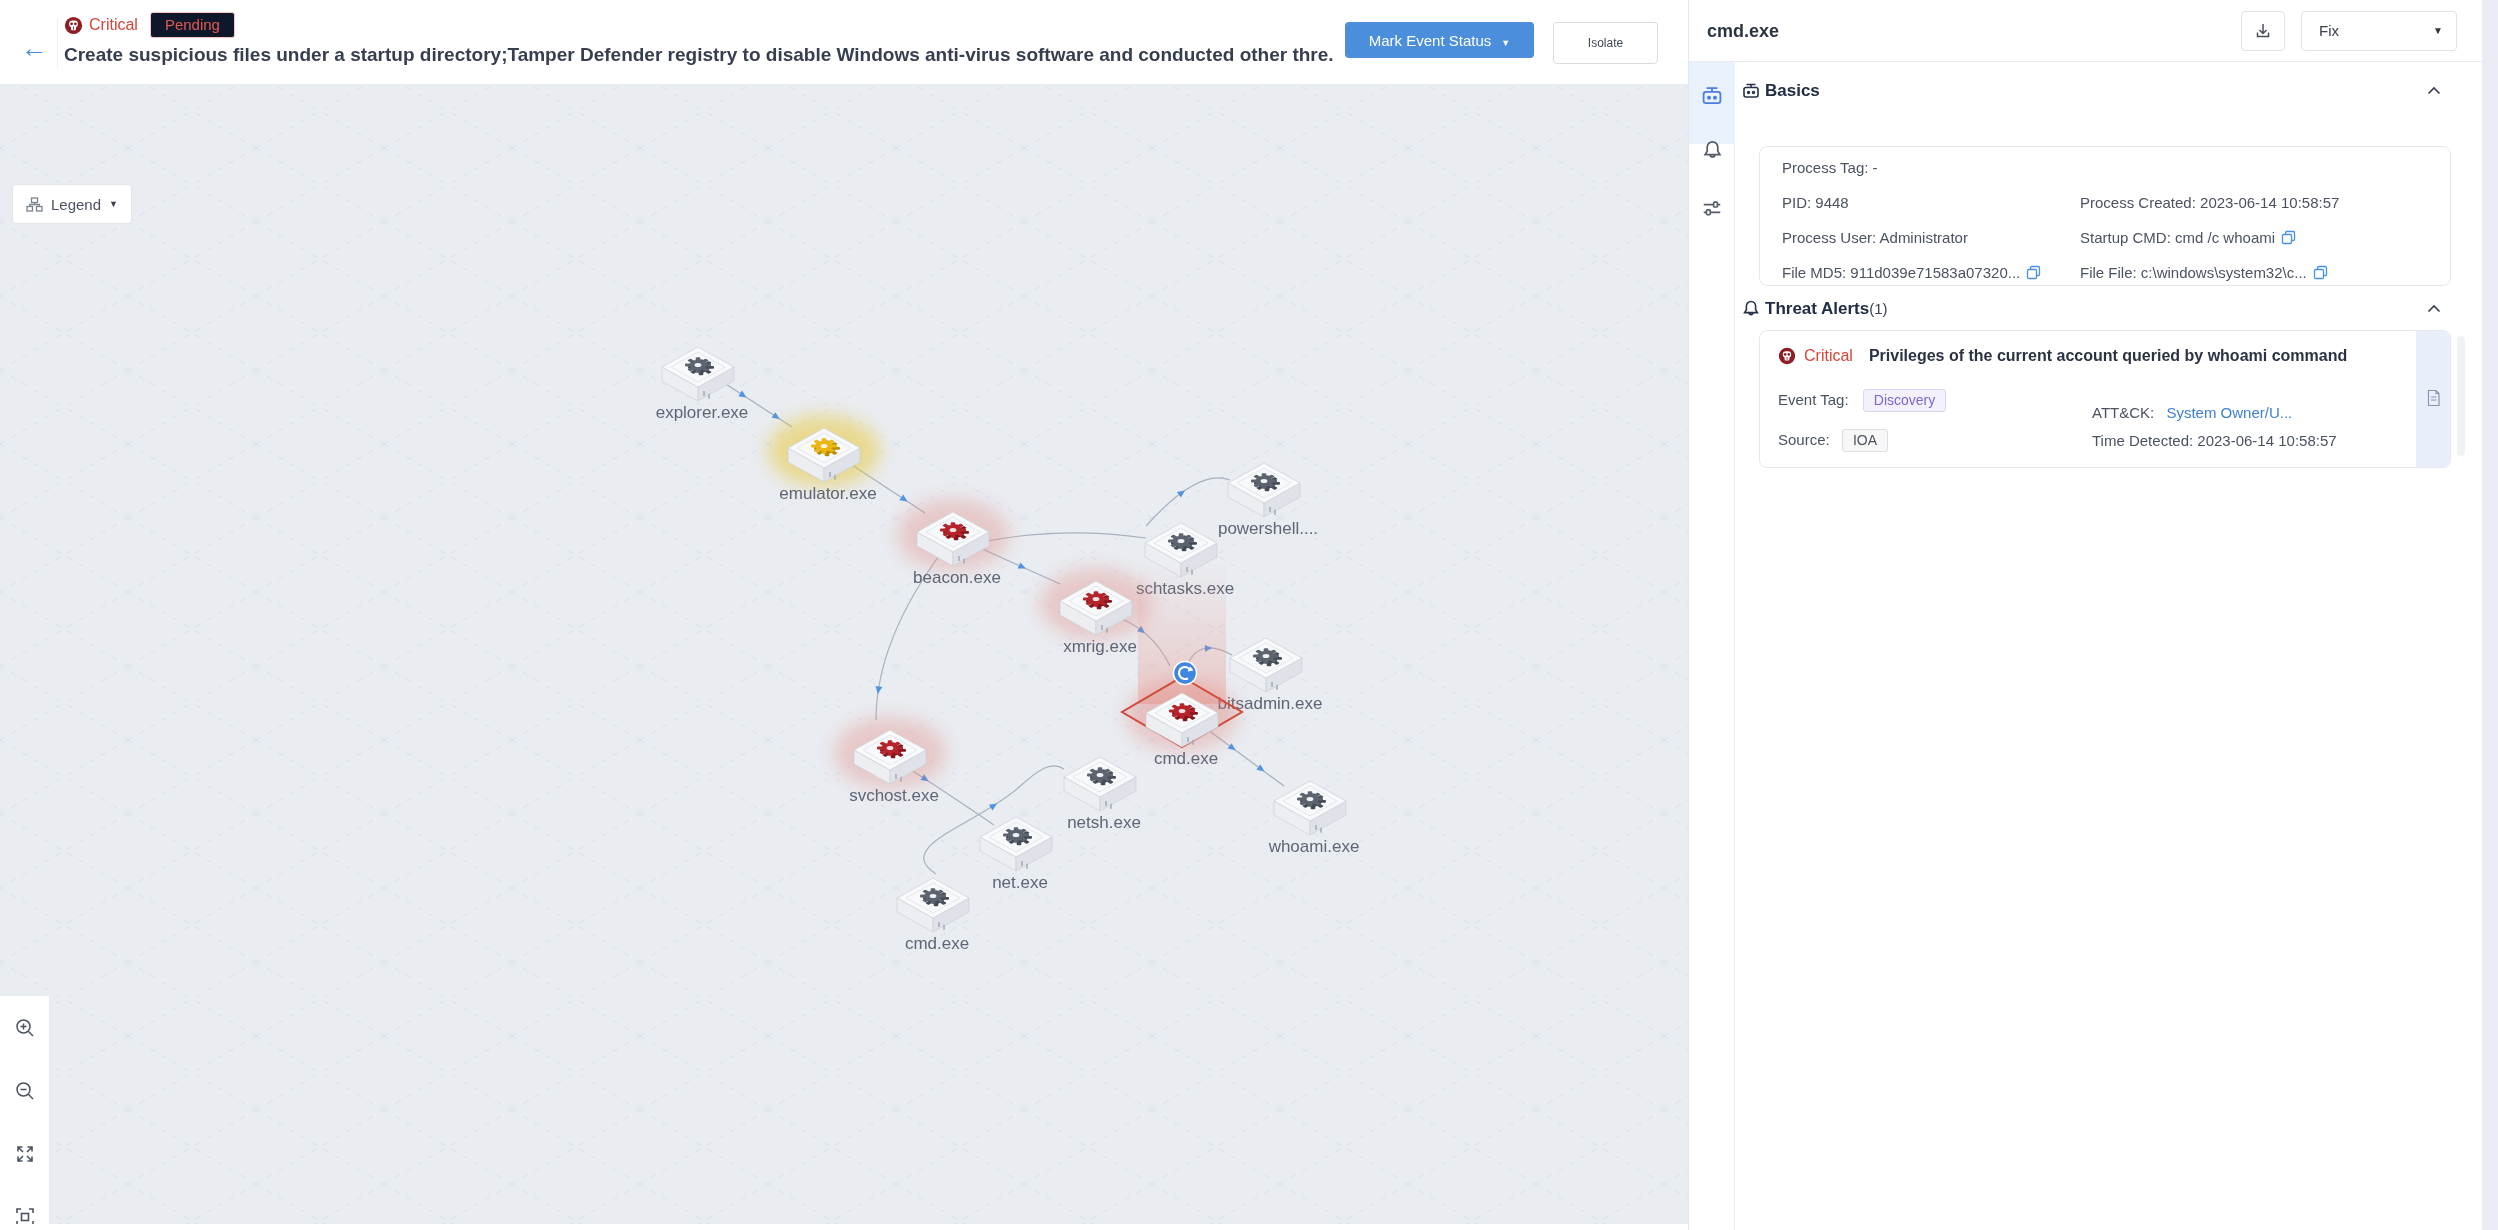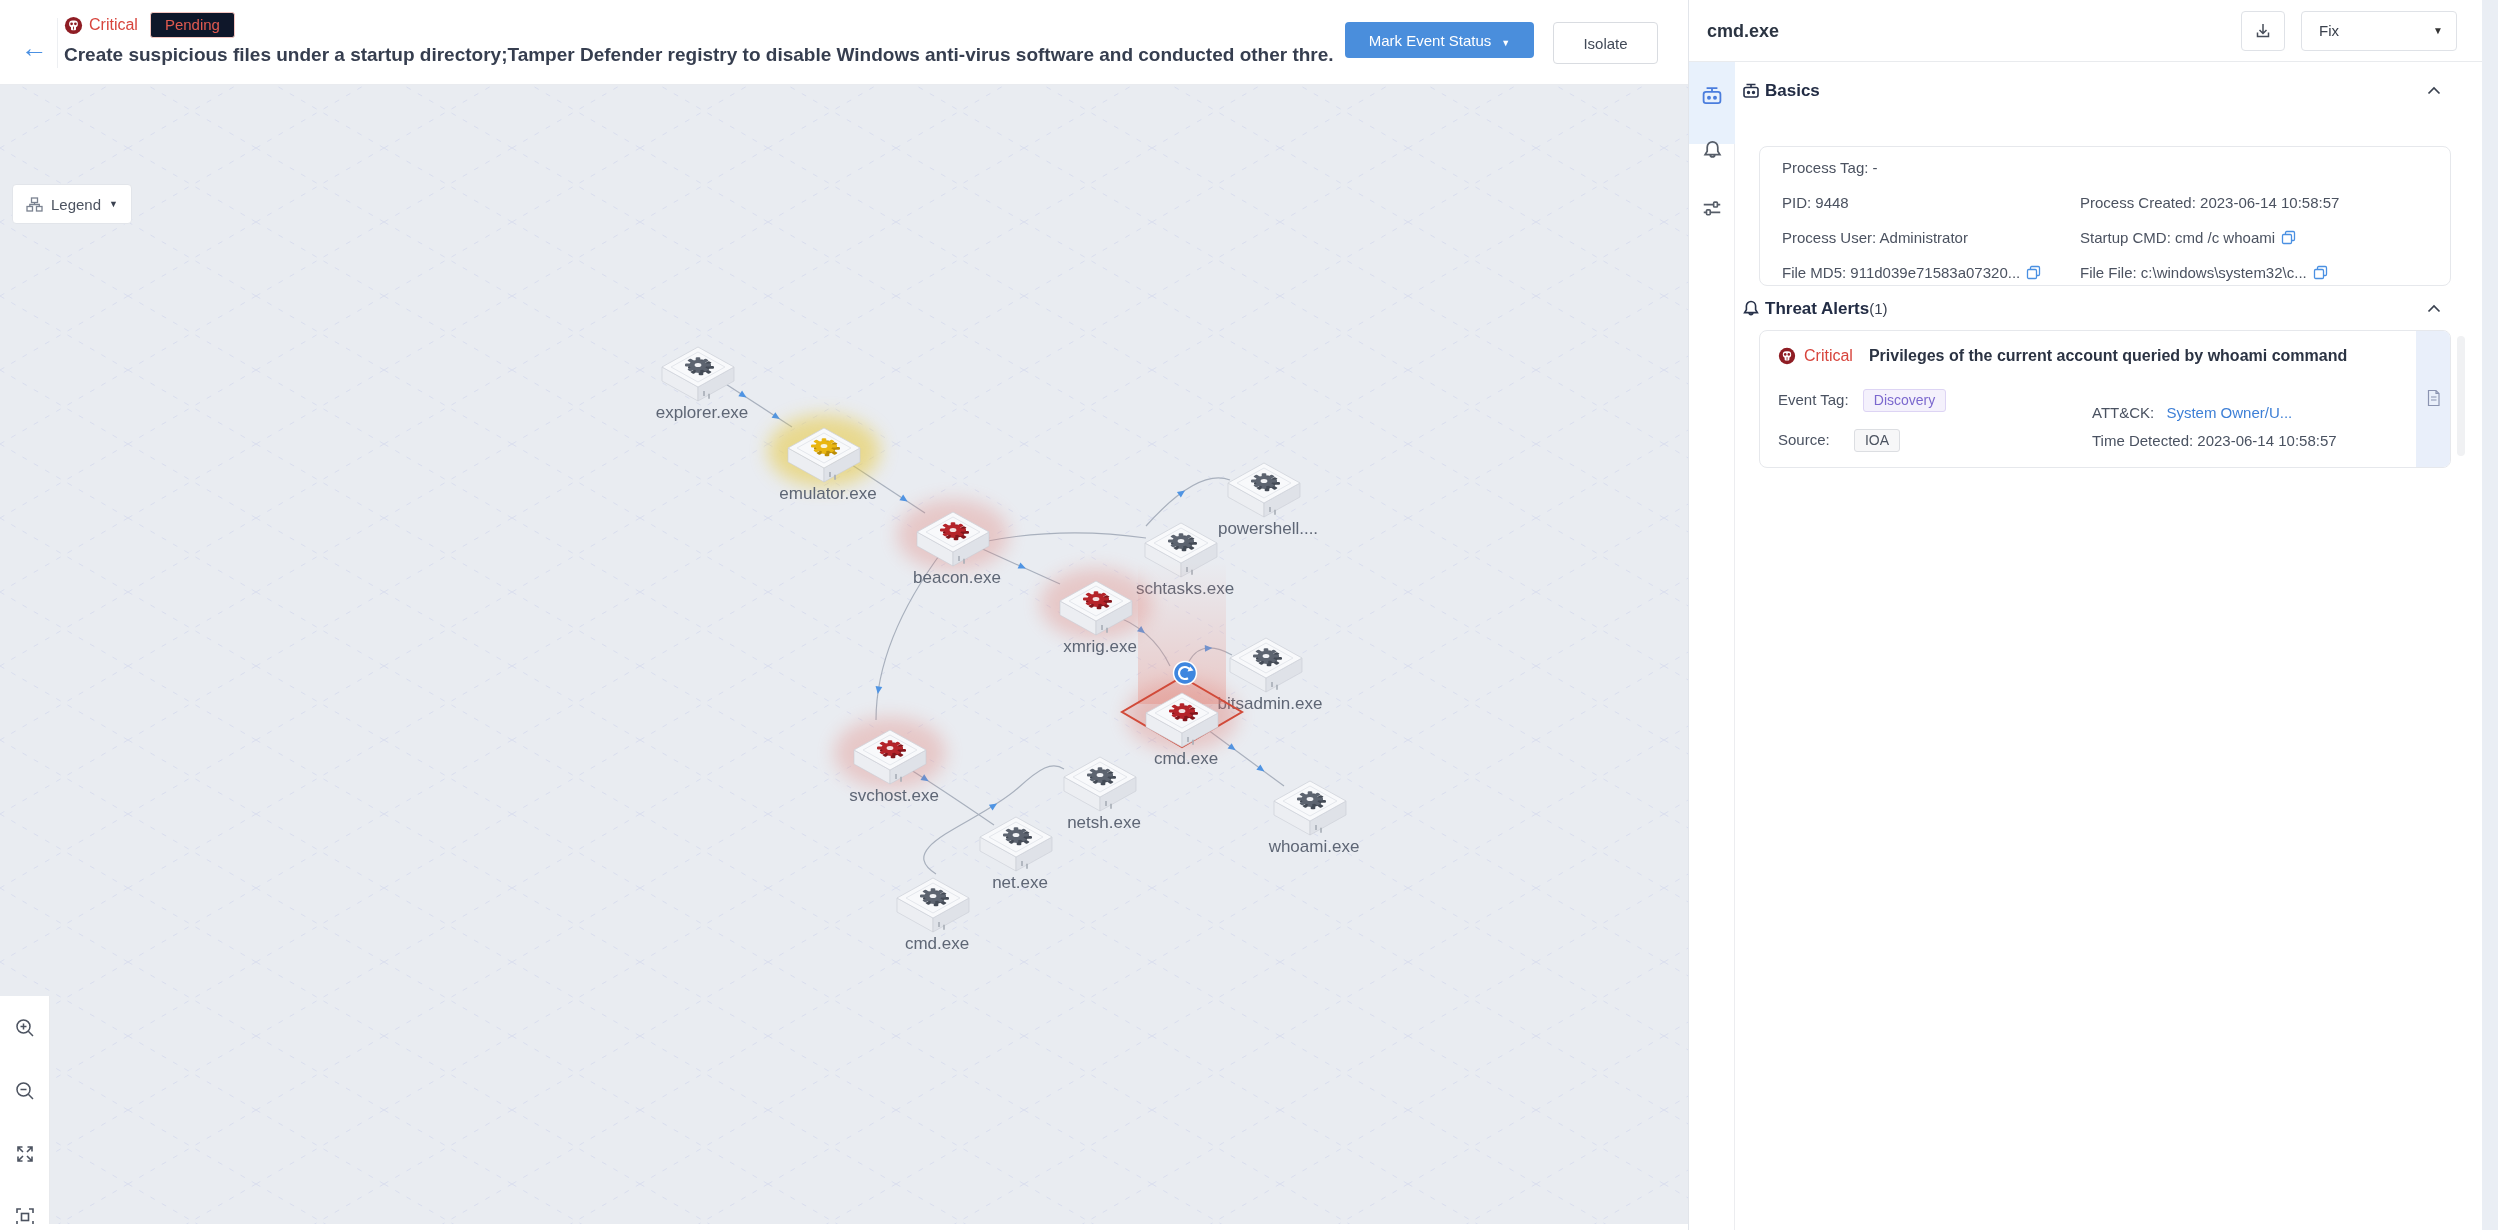--- a/index.html
+++ b/index.html
@@ -10,21 +10,21 @@
   
   .topbar { position:absolute; left:0; top:0; width:1688px; height:84px; background:#fff; z-index:6; box-shadow:0 1px 0 #e9ebef; }
   .back-btn { position:absolute; left:16px; top:30px; width:36px; height:36px; border:none; background:transparent; color:#4a90e2; font-size:27px; cursor:pointer; line-height:36px; text-align:center; }
   .top-divider { position:absolute; left:57px; top:18px; width:1px; height:50px; background:#edeff2; }
   .badge-row { position:absolute; left:64px; top:10px; height:30px; display:flex; align-items:center; gap:12px; }
   .severity { display:flex; align-items:center; gap:6px; color:#d7443c; font-size:16px; }
   .status-badge { padding:3px 14px 4px; background:#0f172a; border:1px solid #f5c6c1; border-radius:3px; color:#e25a50; font-size:15px; }
   .event-title { position:absolute; left:64px; top:44px; width:1270px; font-size:19px; font-weight:bold; color:#363e4f; white-space:nowrap; overflow:hidden; }
   .btn-primary { position:absolute; left:1345px; top:22px; width:189px; height:36px; background:#4a8edc; border:none; border-radius:4px; color:#fff; font-size:15px; cursor:pointer; font-family:inherit; }
   .btn-primary .caret { font-size:9px; margin-left:10px; }
-  .btn-plain { position:absolute; left:1553px; top:22px; width:105px; height:42px; background:#fff; border:1px solid #d9dce1; border-radius:4px; color:#414957; font-size:15px; cursor:pointer; font-family:inherit; }
+  .btn-plain { position:absolute; left:1553px; top:22px; width:105px; height:42px; background:#fff; border:1px solid #d9dce1; border-radius:4px; color:#414957; font-size:12px; cursor:pointer; font-family:inherit; }
 
   
   .canvas { position:absolute; left:0; top:84px; width:1688px; height:1140px; background:#e9ecf1; overflow:hidden; }
   #graph { position:absolute; left:0; top:0; }
   #graph text { font-family:"Liberation Sans", sans-serif; }
   .legend-btn { position:absolute; left:12px; top:100px; height:40px; padding:0 13px; background:#fff; border:1px solid #e2e5ea; border-radius:4px; display:flex; align-items:center; gap:8px; font-size:15px; color:#4c5360; cursor:pointer; z-index:5; }
   .legend-btn .caret { font-size:9px; color:#3a4150; }
   .zoom-toolbar { position:absolute; left:0; top:912px; width:50px; background:#fff; border-right:1px solid #e8eaed; z-index:5; display:flex; flex-direction:column; }
   .zoom-toolbar button { width:50px; height:63px; background:transparent; border:none; display:flex; align-items:center; justify-content:center; cursor:pointer; }
 
@@ -719,21 +719,21 @@
       <div style="position:absolute; left:18px; top:58px;">
         <span class="a-label">Event Tag:</span>
         <span class="chip-purple" style="margin-left:10px;">Discovery</span>
       </div>
       <div style="position:absolute; left:332px; top:73px;">
         <span class="a-label">ATT&amp;CK:</span>
         <span class="link" style="margin-left:8px;">System Owner/U...</span>
       </div>
       <div style="position:absolute; left:18px; top:98px;">
         <span class="a-label">Source:</span>
-        <span class="chip-gray" style="margin-left:20px;">IOA</span>
+        <span class="chip-gray" style="margin-left:8px;">IOA</span>
       </div>
       <div style="position:absolute; left:332px; top:101px;" class="a-label">Time Detected: 2023-06-14 10:58:57</div>
     </div>
     <div class="scroll-pill"></div>
 
 
     <div class="page-scroll-strip"></div>
   </div>
 </div>
 

